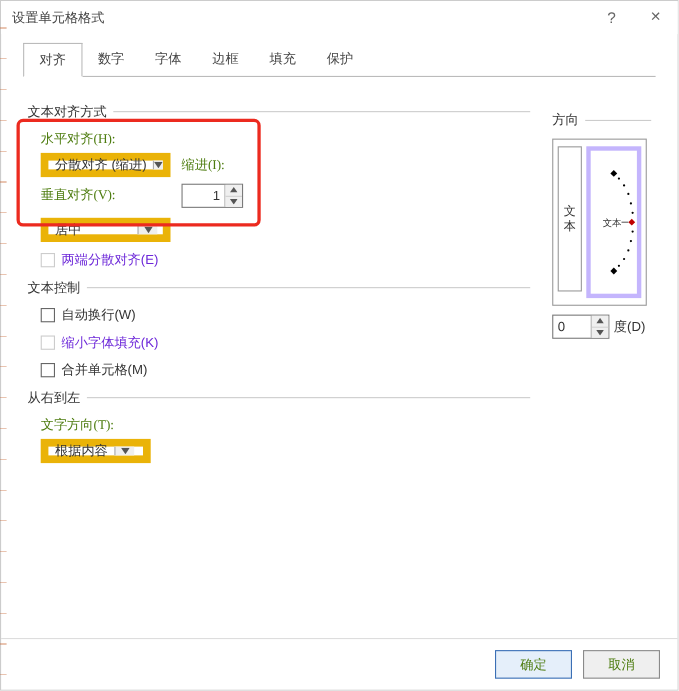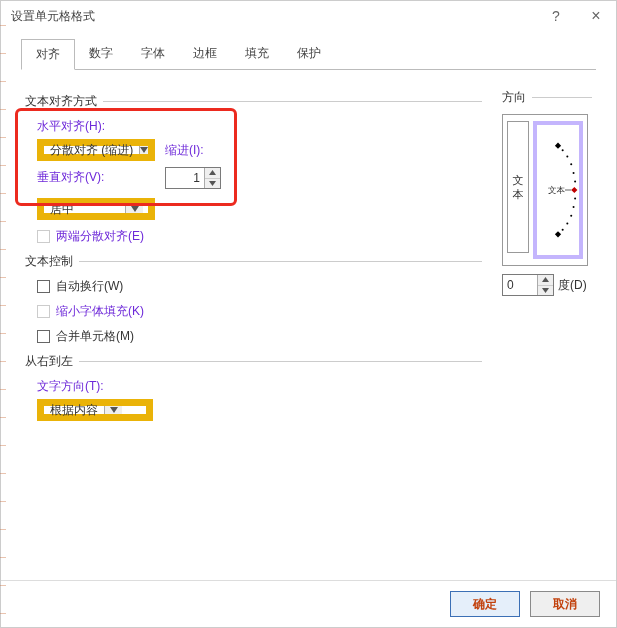--- a/index.html
+++ b/index.html
@@ -94,21 +94,21 @@
     padding-right: 6px;
     color: #333;
   }
   .group-head::after {
     content: "";
     flex: 1;
     height: 1px;
     background: #ccc;
   }
   .group-body { padding-left: 12px; }
-  .lbl { margin-bottom: 4px; color: #6d28d9; }
+  .lbl { margin-bottom: 4px; color: #4d7c0f; font-family: Liberation Serif, serif; }
   .disabled { color: #6d28d9; }
   
   .combo {
     display: inline-flex;
     border: 7px solid #eab308;
     background: #fff;
     height: 22px;
     align-items: center;
     box-sizing: border-box;
   }
@@ -230,22 +230,21 @@
   }
   .btn {
     min-width: 68px;
     height: 24px;
     border: 1px solid #8a8a8a;
     background: #efefef;
     display: flex;
     align-items: center;
     justify-content: center;
     font-size: 12px;
-    color: #c2410c;
-    font-weight: bold;
+    color: #4d7c0f;
   }
   .btn.primary { border-color: #3b6fb5; background: #e5effa; }
   
   .leftstrip {
     position: absolute;
     left: -1px;
     top: 0;
     bottom: -1px;
     width: 6px;
     pointer-events: none;
@@ -363,34 +362,34 @@
             <div class="box"></div>
             <span>合并单元格(M)</span>
           </div>
         </div>
 
         <div class="group-head">
           <span>从右到左</span>
         </div>
         <div class="group-body">
           <div class="lbl">文字方向(T):</div>
-          <div class="combo" style="width:116px;align-items:center;">
+          <div class="combo" style="width:100px;align-items:center;">
             <div class="ctext">根据内容</div>
             <div class="cbtn">
               <svg viewBox="0 0 8 6">
                   <path d="M0 0 L8 0 L4 6 Z" fill="#555"></path>
                 </svg>
             </div>
           </div>
         </div>
 
       </div>
 
       <div class="col-right">
-        <div class="group-head" style="margin-top:4px;">
+        <div class="group-head" style="margin-top:16px;">
           <span>方向</span>
         </div>
         <div class="orient">
           <div class="orient-row">
             <div class="vbox">
               <span>文</span>
               <span>本</span>
             </div>
             <div class="arc">
               <svg viewBox="0 0 54 130">

